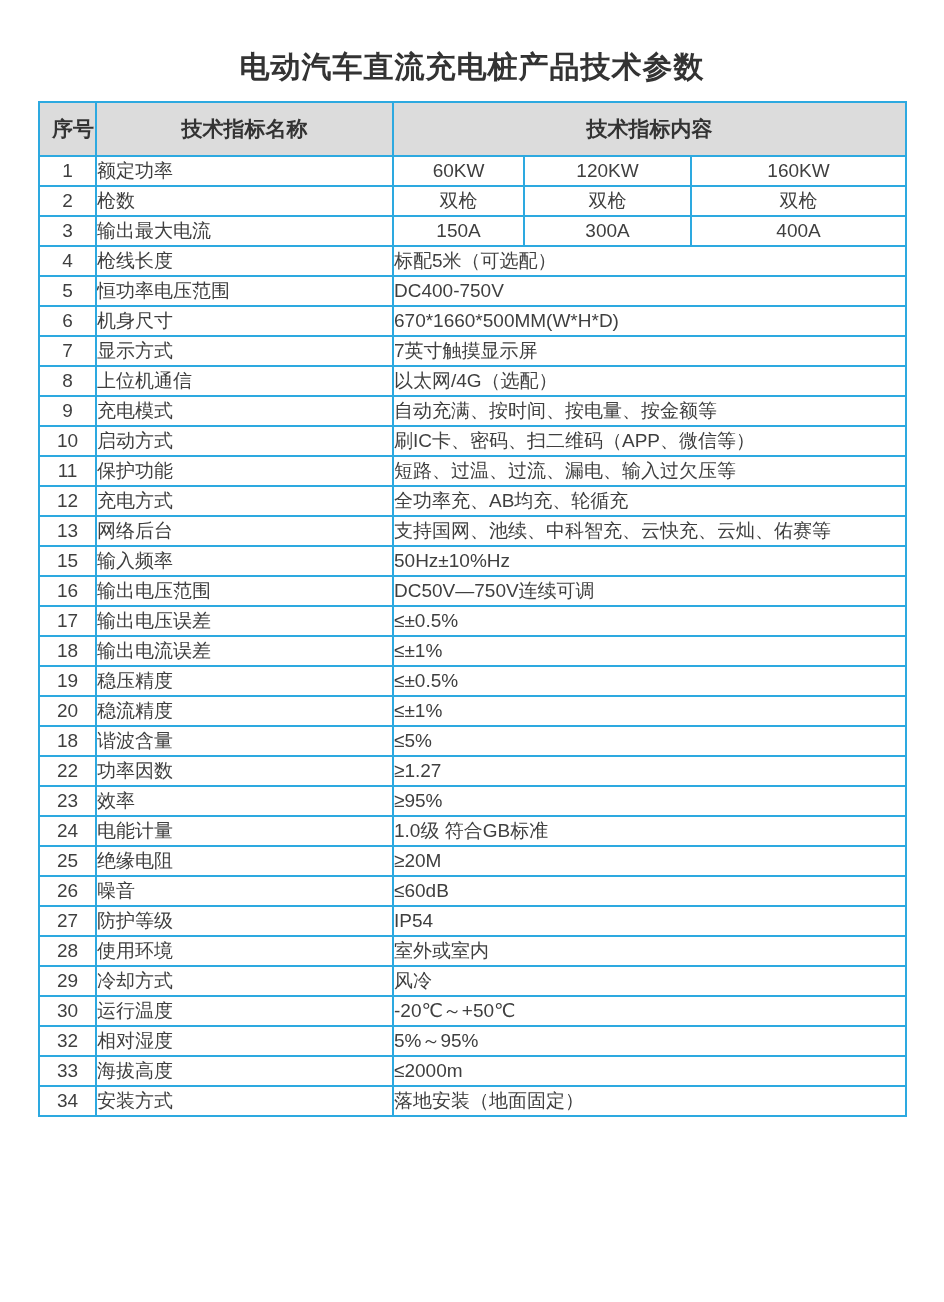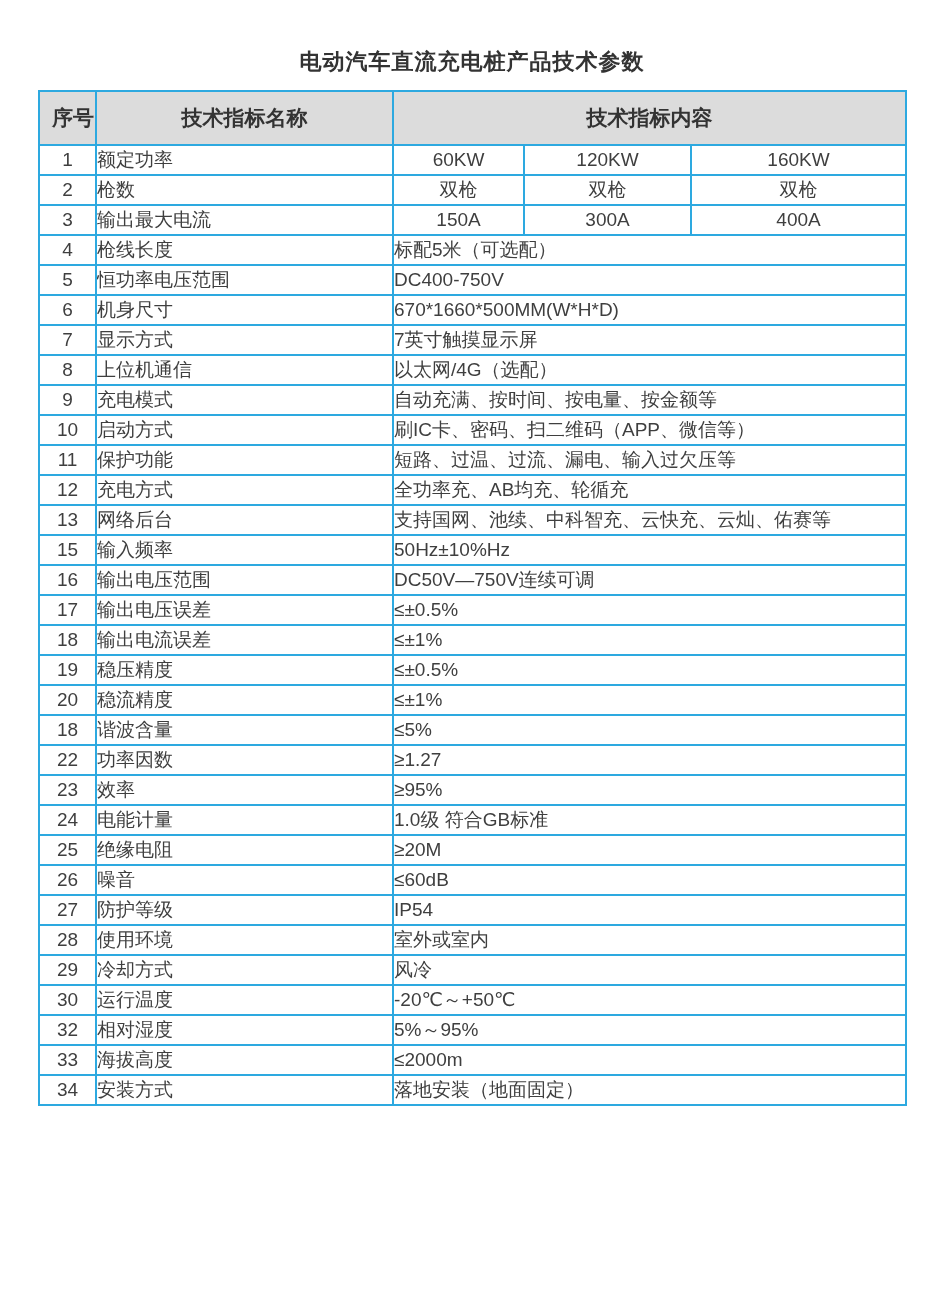--- a/index.html
+++ b/index.html
@@ -13,21 +13,21 @@
   }
   .page {
     width: 944px;
     height: 1302px;
     background: #ffffff;
     overflow: hidden;
   }
   .title {
     margin: 47px 0 13px 0;
     text-align: center;
-    font-size: 22px;
+    font-size: 30px;
     font-weight: 700;
     letter-spacing: 1px;
     color: #333333;
   }
   table.spec-table {
     border-collapse: collapse;
     table-layout: fixed;
     margin-left: 38px;
     width: 867px;
   }

